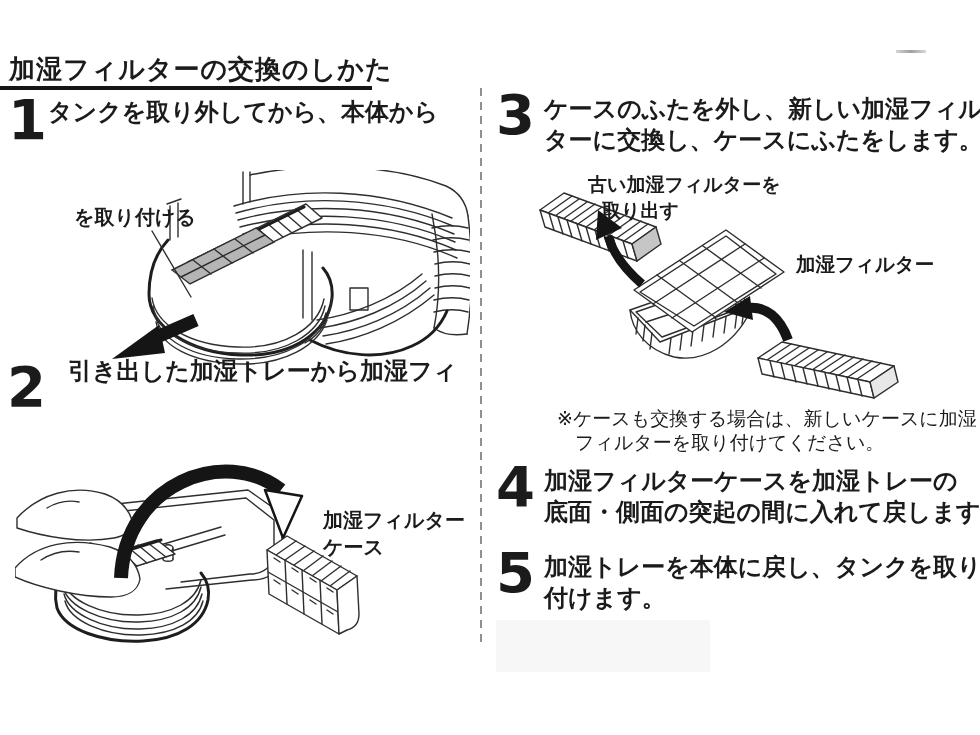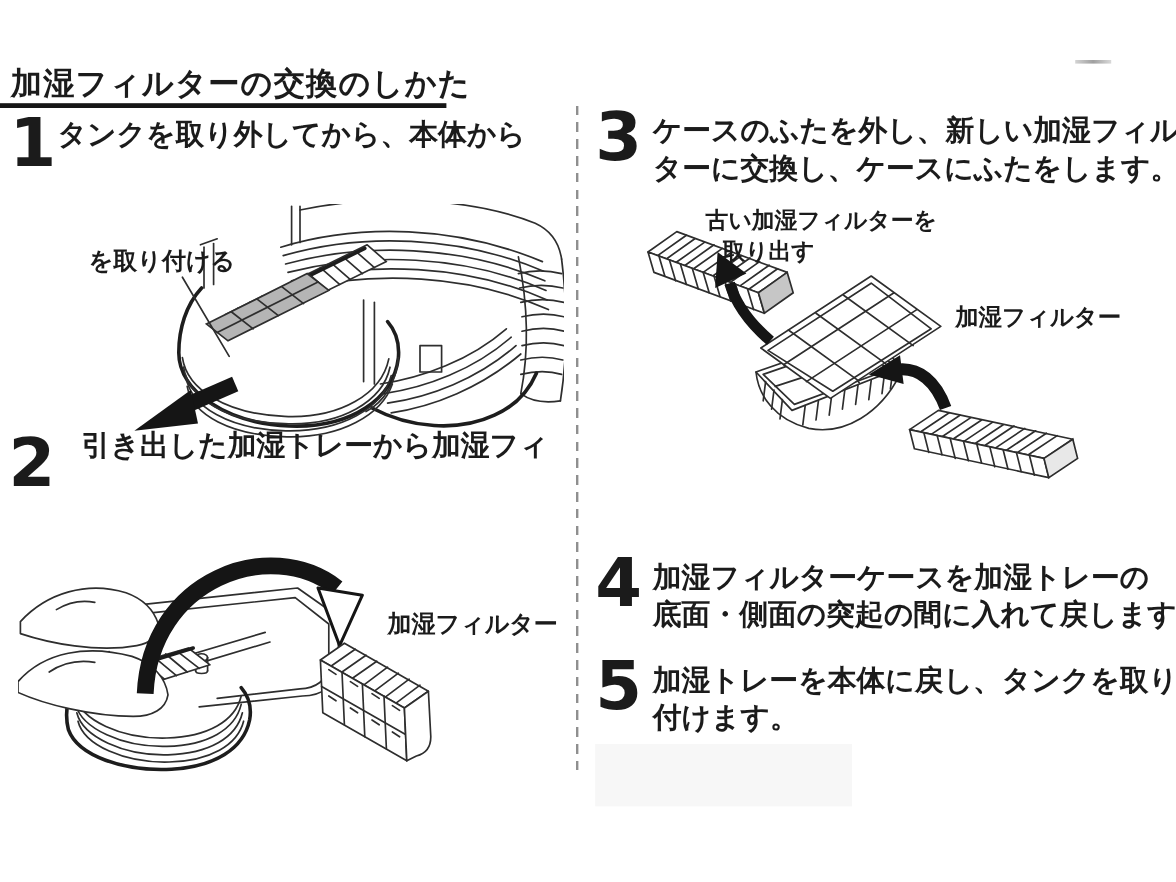--- a/index.html
+++ b/index.html
@@ -169,20 +169,21 @@
       <path class="ln" d="M277,152 l6,4"></path>
         <path class="ln" d="M295,140 l6,4"></path>
         <path class="ln" d="M295,162 l6,4"></path>
       <path class="ln" d="M312,150 l6,4"></path>
         <path class="ln" d="M312,172 l6,4"></path>
       <path class="wfill" d="M322,152 L342,138 L344,176 C344,184 340,190 332,192 L324,196 Z"></path>
     </g>
   </svg>
   <div class="abs callout" style="left:323px;top:507px;font-size:20px;line-height:27px;">
     <span class="tl">加湿フィルター</span>
+    <span class="tl">ケース</span>
   </div>
 
   <div class="abs step-num" style="left:496px;top:90px;">3</div>
   <div class="abs step-text" style="left:544px;top:94px;">
     <span class="tl">ケースのふたを外し、新しい加湿フィル</span>
     <span class="tl">ターに交換し、ケースにふたをします。</span>
   </div>
 
   <svg class="abs" style="left:530px;top:172px;" width="445" height="235" viewBox="0 0 445 235">
     <g>
@@ -274,20 +275,24 @@
     </g>
   </svg>
   <div class="abs callout" style="left:588px;top:171px;font-size:19px;line-height:26px;">
     <span class="tl">古い加湿フィルターを</span>
     <span class="tl" style="padding-left:14px;">取り出す</span>
   </div>
   <div class="abs callout" style="left:796px;top:252px;font-size:19.5px;line-height:25px;">
     <span class="tl">加湿フィルター</span>
   </div>
 
+  <div class="abs note-text" style="left:557px;top:406px;">
+    <span class="tl">※ケースも交換する場合は、新しいケースに加湿</span>
+    <span class="tl ind">フィルターを取り付けてください。</span>
+  </div>
 
   <div class="abs step-num" style="left:496px;top:462px;">4</div>
   <div class="abs step-text" style="left:544px;top:466px;">
     <span class="tl">加湿フィルターケースを加湿トレーの</span>
     <span class="tl">底面・側面の突起の間に入れて戻します。</span>
   </div>
 
   <div class="abs step-num" style="left:496px;top:548px;">5</div>
   <div class="abs step-text" style="left:544px;top:552px;">
     <span class="tl">加湿トレーを本体に戻し、タンクを取り</span>

